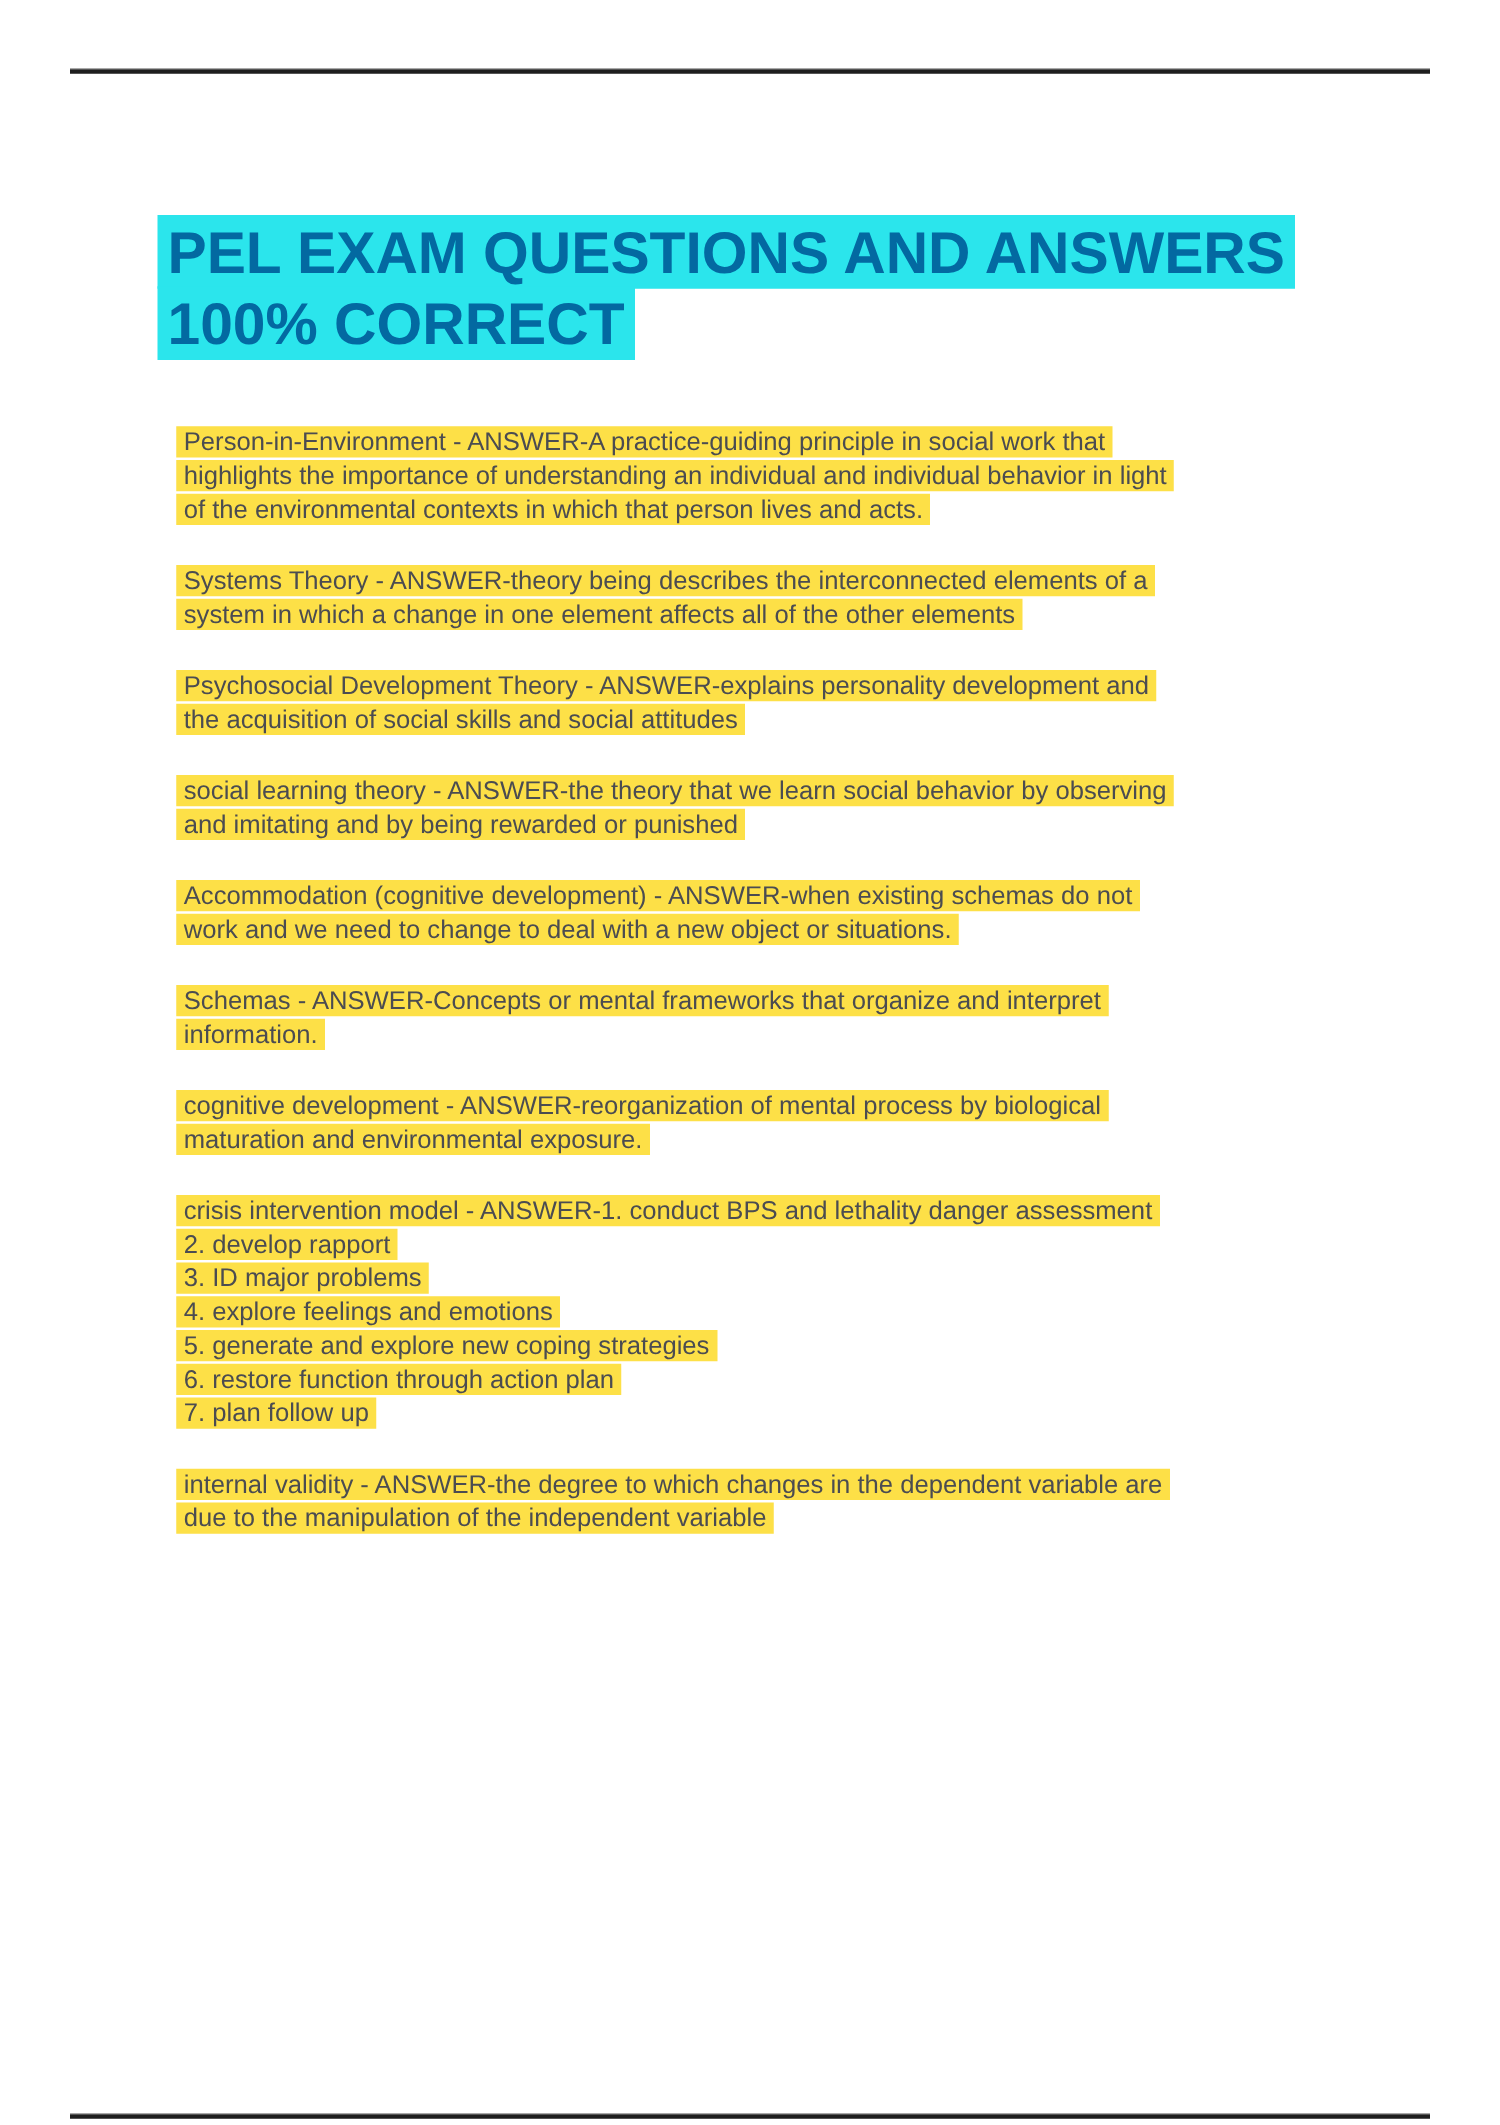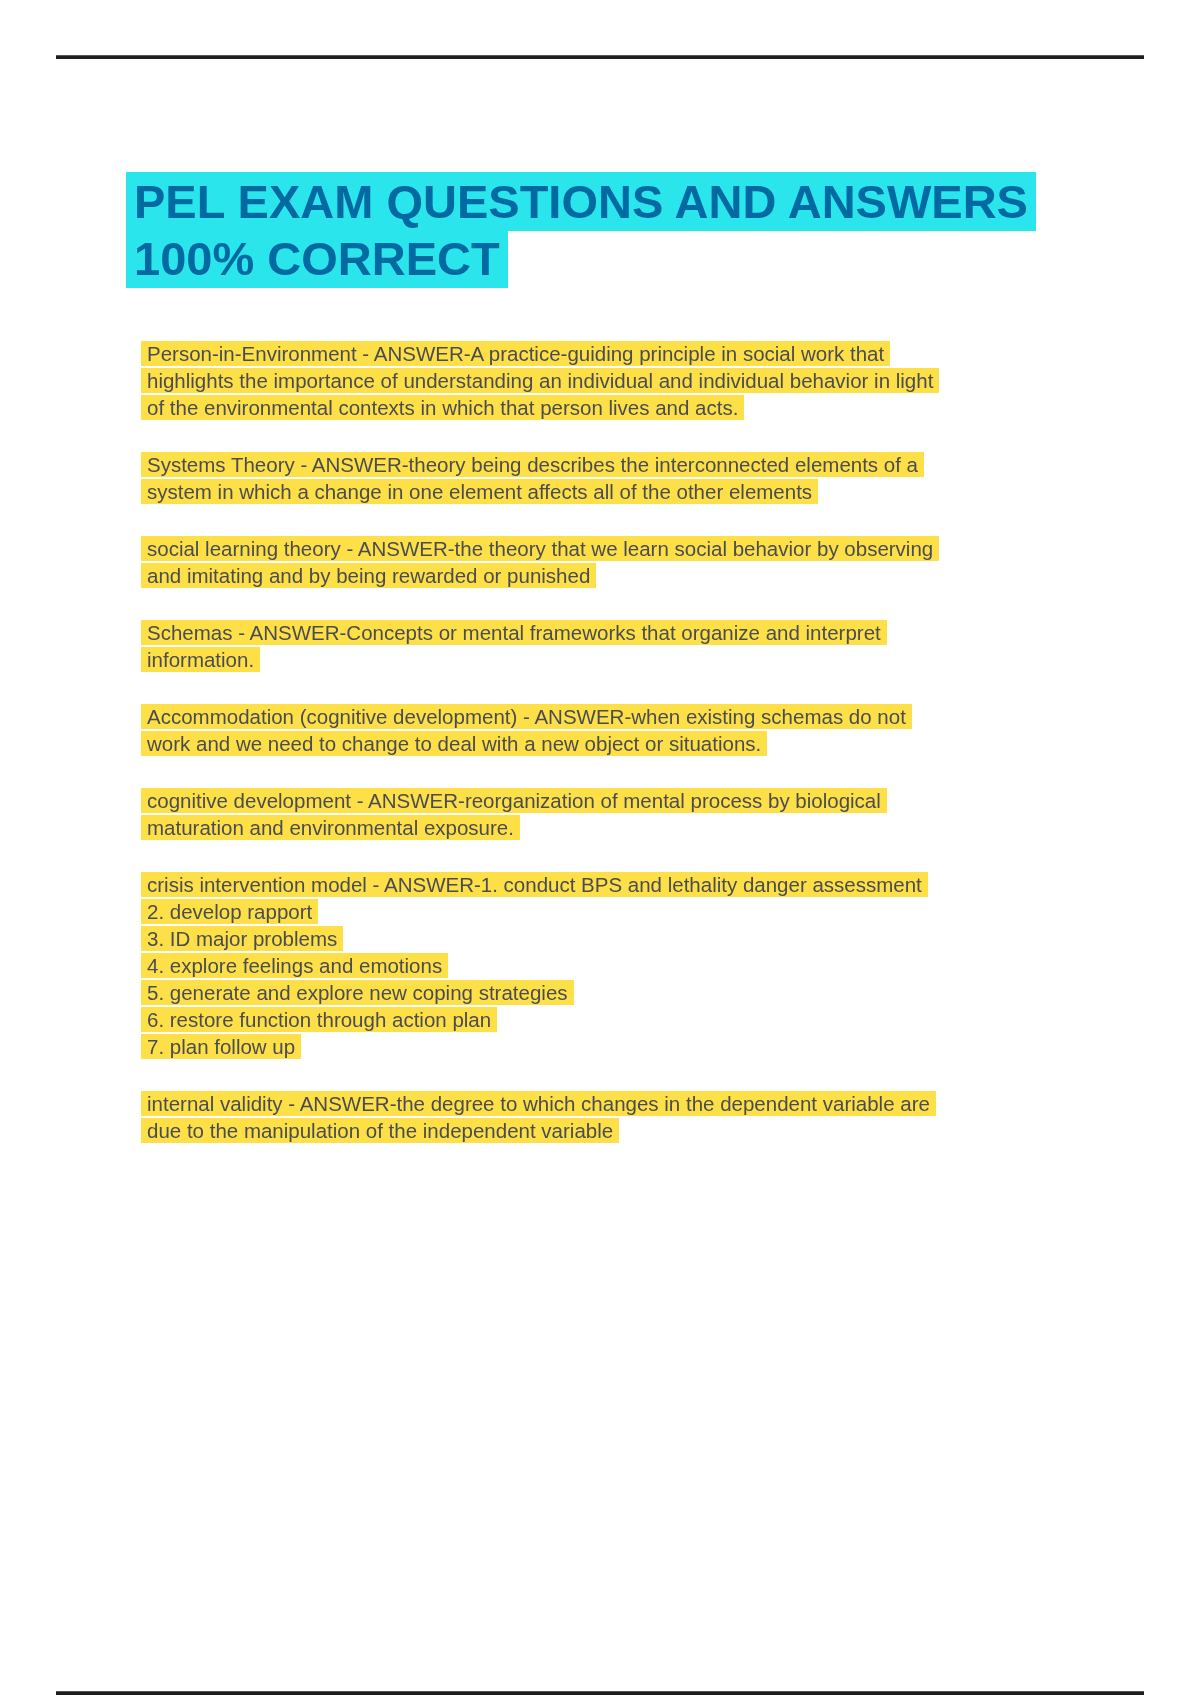--- a/index.html
+++ b/index.html
@@ -70,26 +70,28 @@
 
   <h1 class="doc-title"><span class="hl-title">PEL EXAM QUESTIONS AND ANSWERS
 100% CORRECT</span></h1>
 
   <div class="content">
     <p class="para"><span class="hl-line">Person-in-Environment - ANSWER-A practice-guiding principle in social work that
 highlights the importance of understanding an individual and individual behavior in light
 of the environmental contexts in which that person lives and acts.</span></p>
     <p class="para"><span class="hl-line">Systems Theory - ANSWER-theory being describes the interconnected elements of a
 system in which a change in one element affects all of the other elements</span></p>
+    <p class="para"><span class="hl-line">Psychosocial Development Theory - ANSWER-explains personality development and
+the acquisition of social skills and social attitudes</span></p>
     <p class="para"><span class="hl-line">social learning theory - ANSWER-the theory that we learn social behavior by observing
 and imitating and by being rewarded or punished</span></p>
+    <p class="para"><span class="hl-line">Accommodation (cognitive development) - ANSWER-when existing schemas do not
+work and we need to change to deal with a new object or situations.</span></p>
     <p class="para"><span class="hl-line">Schemas - ANSWER-Concepts or mental frameworks that organize and interpret
 information.</span></p>
-    <p class="para"><span class="hl-line">Accommodation (cognitive development) - ANSWER-when existing schemas do not
-work and we need to change to deal with a new object or situations.</span></p>
     <p class="para"><span class="hl-line">cognitive development - ANSWER-reorganization of mental process by biological
 maturation and environmental exposure.</span></p>
     <p class="para"><span class="hl-line">crisis intervention model - ANSWER-1. conduct BPS and lethality danger assessment
 2. develop rapport
 3. ID major problems
 4. explore feelings and emotions
 5. generate and explore new coping strategies
 6. restore function through action plan
 7. plan follow up</span></p>
     <p class="para"><span class="hl-line">internal validity - ANSWER-the degree to which changes in the dependent variable are

